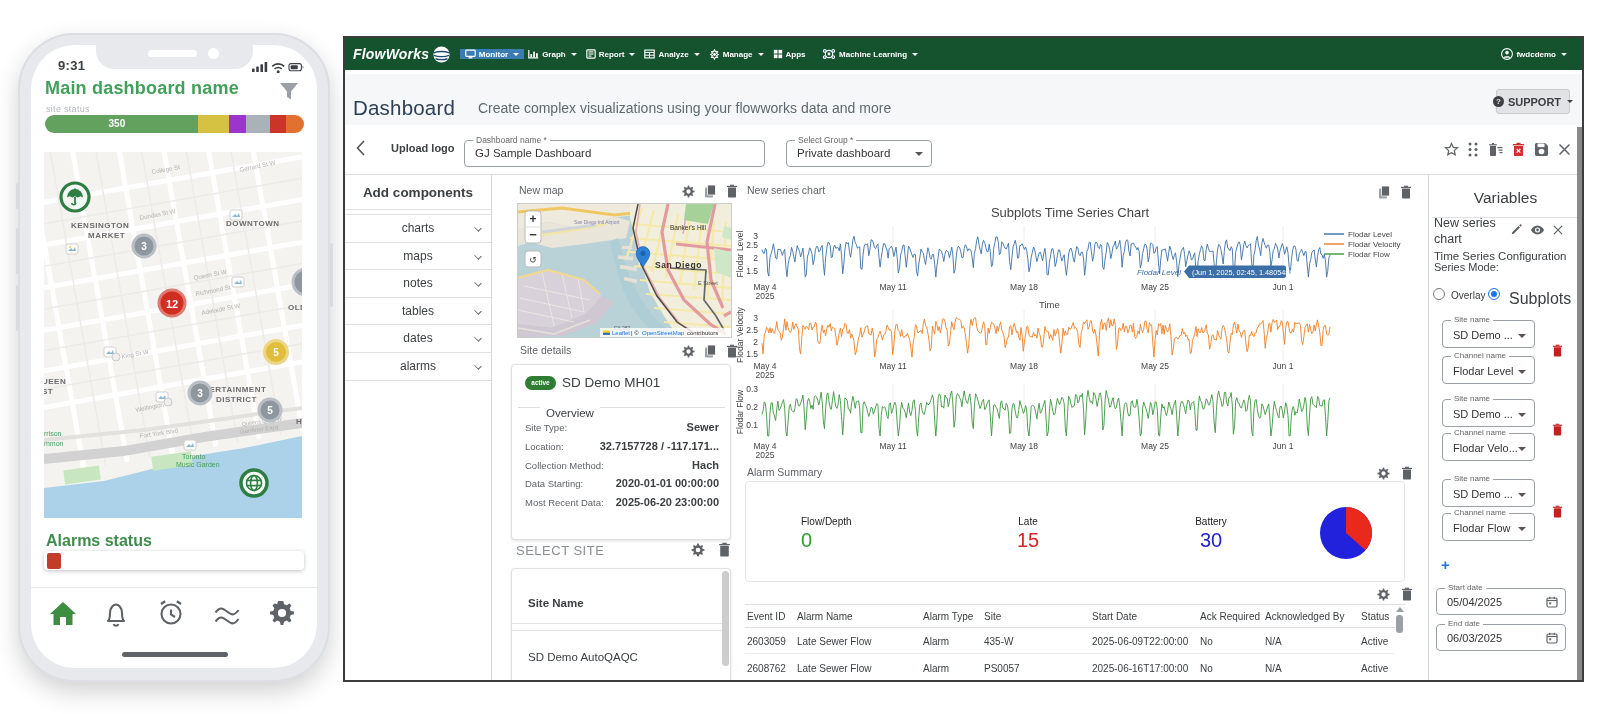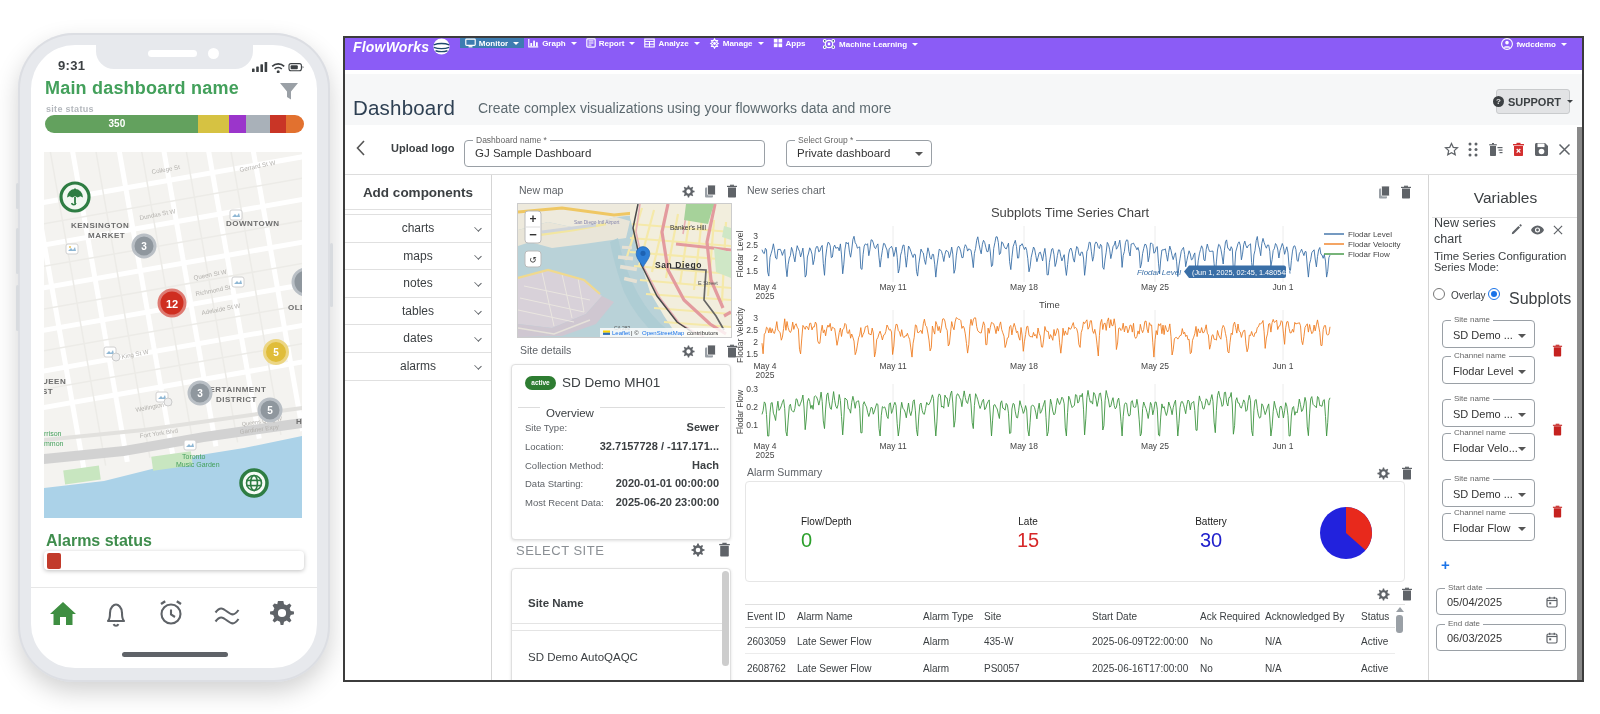--- a/index.html
+++ b/index.html
@@ -8,33 +8,33 @@
 
 #phone{left:18px;top:33px;width:312px;height:649px;border-radius:56px;background:#e7e9ed;box-shadow:0 10px 25px rgba(0,0,0,.18), inset 0 0 0 2px #dcdee3}
 #screen{left:13px;top:12px;width:286px;height:623px;border-radius:44px;background:#fff;overflow:hidden}
 #notch{left:65px;top:0;width:157px;height:24px;background:#e7e9ed;border-radius:0 0 18px 18px}
 #speaker{left:52px;top:5px;width:49px;height:7px;border-radius:4px;background:#fff}
 #cam{left:112px;top:3px;width:11px;height:11px;border-radius:50%;background:#fff}
 .ptime{left:27px;top:13px;font-size:13px;font-weight:bold;color:#3c4043;letter-spacing:.3px}
 .pstat{left:221px;top:14px}
 .ptitle{left:14px;top:33px;font-size:18px;font-weight:bold;color:#43a05b;letter-spacing:.2px}
 .pfunnel{left:248px;top:37px}
-.plabel{left:15px;top:59px;font-size:9px;font-weight:bold;color:#b4b8bd;letter-spacing:.3px}
+.plabel{left:15px;top:59px;font-size:9px;font-weight:normal;color:#b4b8bd;letter-spacing:.3px}
 #pbar{left:14px;top:70px;width:259px;height:18px;border-radius:9px;overflow:hidden;display:flex}
 #pbar div{height:100%}
 #pmap{left:13px;top:107px;width:258px;height:366px;overflow:hidden}
 .palarm{left:15px;top:487px;font-size:16px;font-weight:bold;color:#3f8d4d}
 #pwhitebar{left:13px;top:506px;width:260px;height:19px;border-radius:4px;background:#fff;box-shadow:0 1px 4px rgba(0,0,0,.25)}
 #predsq{left:3px;top:2px;width:14px;height:16px;border-radius:2px;background:#c23b2b}
 #pdivider{left:0px;top:542px;width:286px;height:1px;background:#e7e7e7}
 #pnav{left:0;top:544px;width:286px;height:50px}
 #phomebar{left:91px;top:607px;width:106px;height:5px;border-radius:3px;background:#5f6368}
 
 #app{left:343px;top:36px;width:1241px;height:646px;border:2px solid #3c3c3c;background:#fff;overflow:hidden}
-#navbar{left:0;top:0;width:1237px;height:32px;background:#8b5cf6;display:flex;align-items:flex-start;color:#fff}
+#navbar{left:0;top:0;width:1237px;height:32px;background:#14532d;display:flex;align-items:center;color:#fff}
 .nv{display:flex;align-items:center;gap:3px;padding:0 4.5px;font-size:8px;font-weight:bold;color:#fff}
 .nv svg{display:block}
 .caret{width:0;height:0;border-left:3px solid transparent;border-right:3px solid transparent;border-top:3.5px solid #fff;margin-left:2px}
 #logo{display:flex;align-items:center;padding:0 10px 0 8px;font-size:14px;font-weight:bold;font-style:italic;letter-spacing:.2px}
 #header{left:0;top:36px;width:1237px;height:51px;background:#f6f7f8}
 #h-title{left:8px;top:22px;font-size:20.5px;font-weight:normal;color:#2e4053;letter-spacing:.2px}
 #h-sub{left:133px;top:26px;white-space:nowrap;font-size:14px;color:#5d6a70}
 #support{left:1151px;top:15px;width:74px;height:25px;background:#e2e3e5;border:1px solid #c9cbcd;border-radius:3px;display:flex;align-items:center;justify-content:center;gap:4px;font-size:11px;font-weight:bold;color:#3c4043}
 #toolbar{left:0;top:87px;width:1237px;height:50px;background:#fff;border-bottom:1px solid #ddd}
 .fld{position:absolute;border:1px solid #9aa0a6;border-radius:4px;background:#fff}

